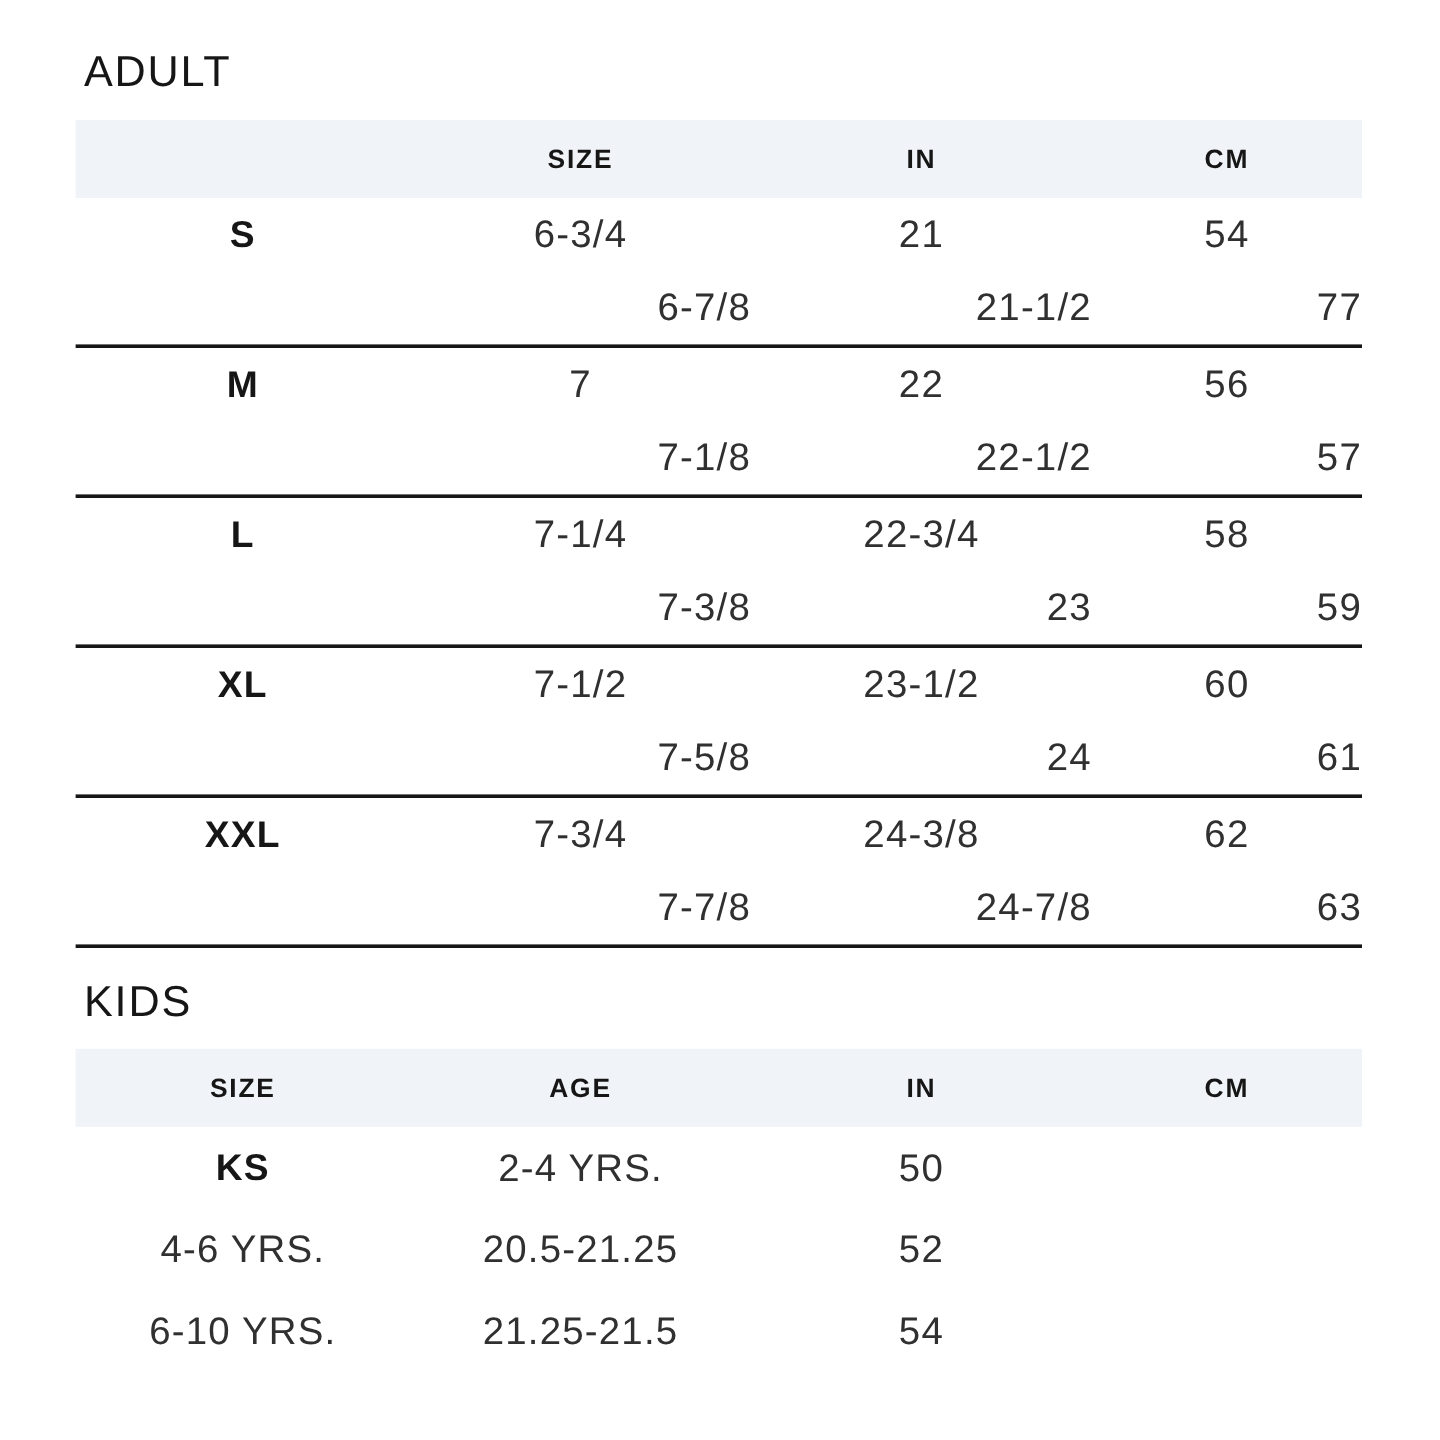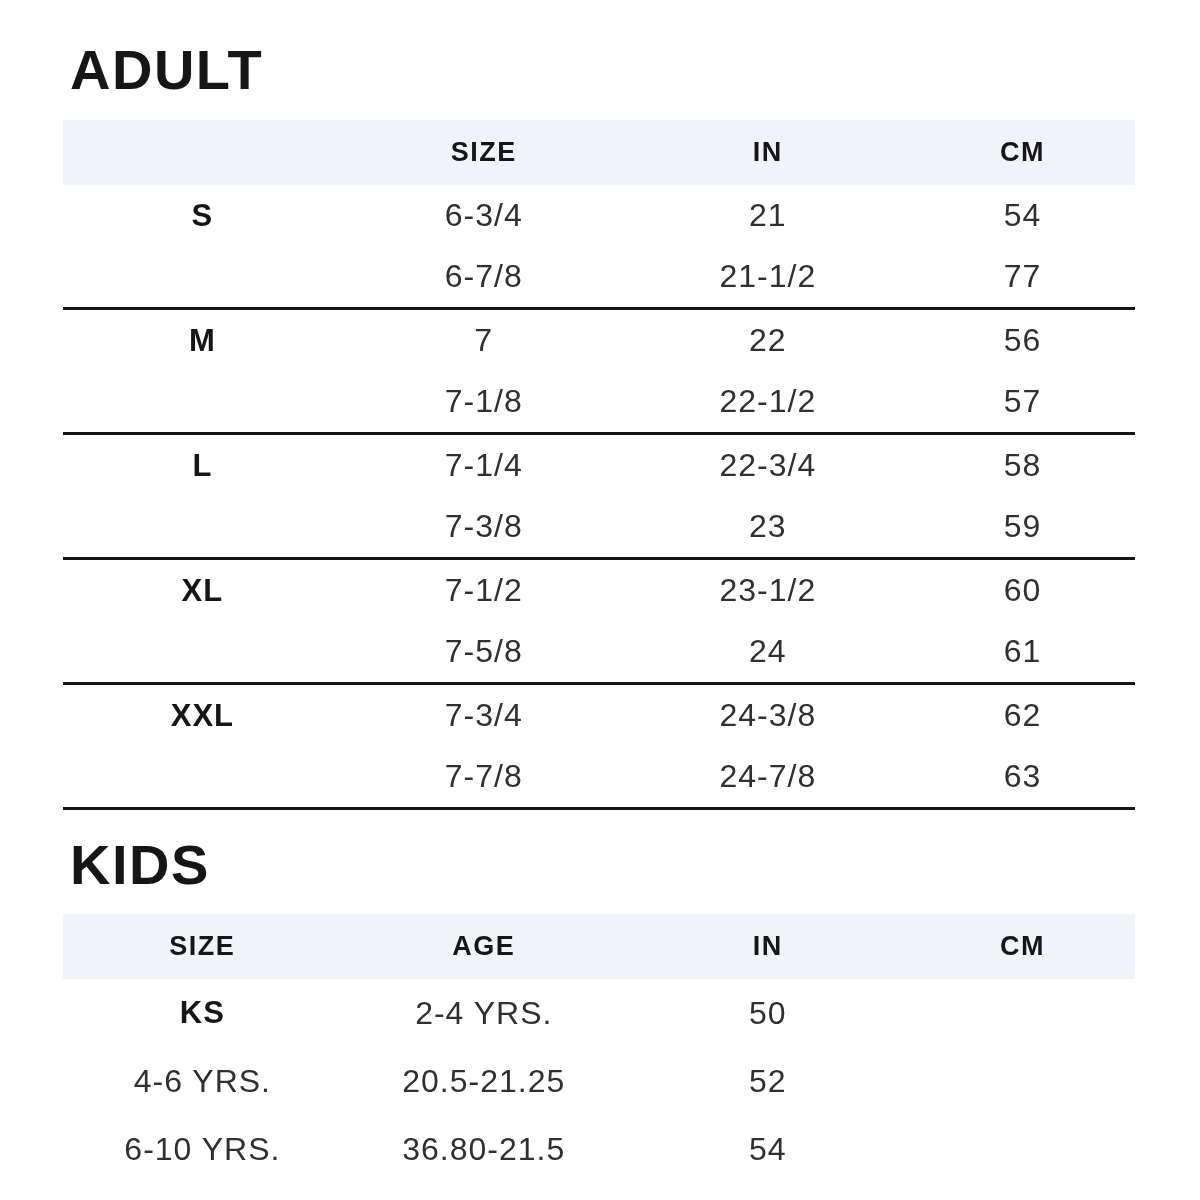--- a/index.html
+++ b/index.html
@@ -11,22 +11,22 @@
   }
   .page {
     width: 1200px;
     height: 1200px;
     background: #ffffff;
     box-sizing: border-box;
     padding: 0 65px 0 63px;
     overflow: hidden;
   }
   .section-title {
-    font-size: 56px;
-    font-weight: 700;
+    font-size: 36px;
+    font-weight: 400;
     letter-spacing: 1.5px;
     color: #161616;
     margin: 0 0 0 7px;
     line-height: 1;
   }
   .title-adult { padding-top: 42px; margin-bottom: 22px; }
   .title-kids  { padding-top: 27px; margin-bottom: 21px; }
 
   .grid-table { width: 100%; }
 
@@ -34,28 +34,28 @@
     display: grid;
     grid-template-columns: 26% 26.5% 26.5% 21%;
     align-items: center;
     text-align: center;
   }
   .thead {
     height: 65px;
     background: #f0f3f8;
   }
   .th {
-    font-size: 27px;
+    font-size: 22px;
     font-weight: 700;
     letter-spacing: 1.5px;
     color: #161616;
   }
   .tr { height: 61px; }
   .kids .tr { height: 68px; }
-  .tr.group-end { border-bottom: 3px solid #161616; }
+  .tr.group-end { border-bottom: 3px solid #161616; text-align: right; }
   .td {
     font-size: 32px;
     font-weight: 300;
     letter-spacing: 1px;
     color: #303030;
   }
   .td.label {
     font-size: 31px;
     font-weight: 700;
     letter-spacing: 1px;
@@ -158,18 +158,18 @@
       <div class="td">2-4 YRS.</div>
       <div class="td">50</div>
     </div>
     <div class="tr">
       <div class="td">4-6 YRS.</div>
       <div class="td">20.5-21.25</div>
       <div class="td">52</div>
     </div>
     <div class="tr">
       <div class="td">6-10 YRS.</div>
-      <div class="td">36.80-21.5</div>
+      <div class="td">21.25-21.5</div>
       <div class="td">54</div>
     </div>
   </div>
 
 </div>
 
 </body></html>

